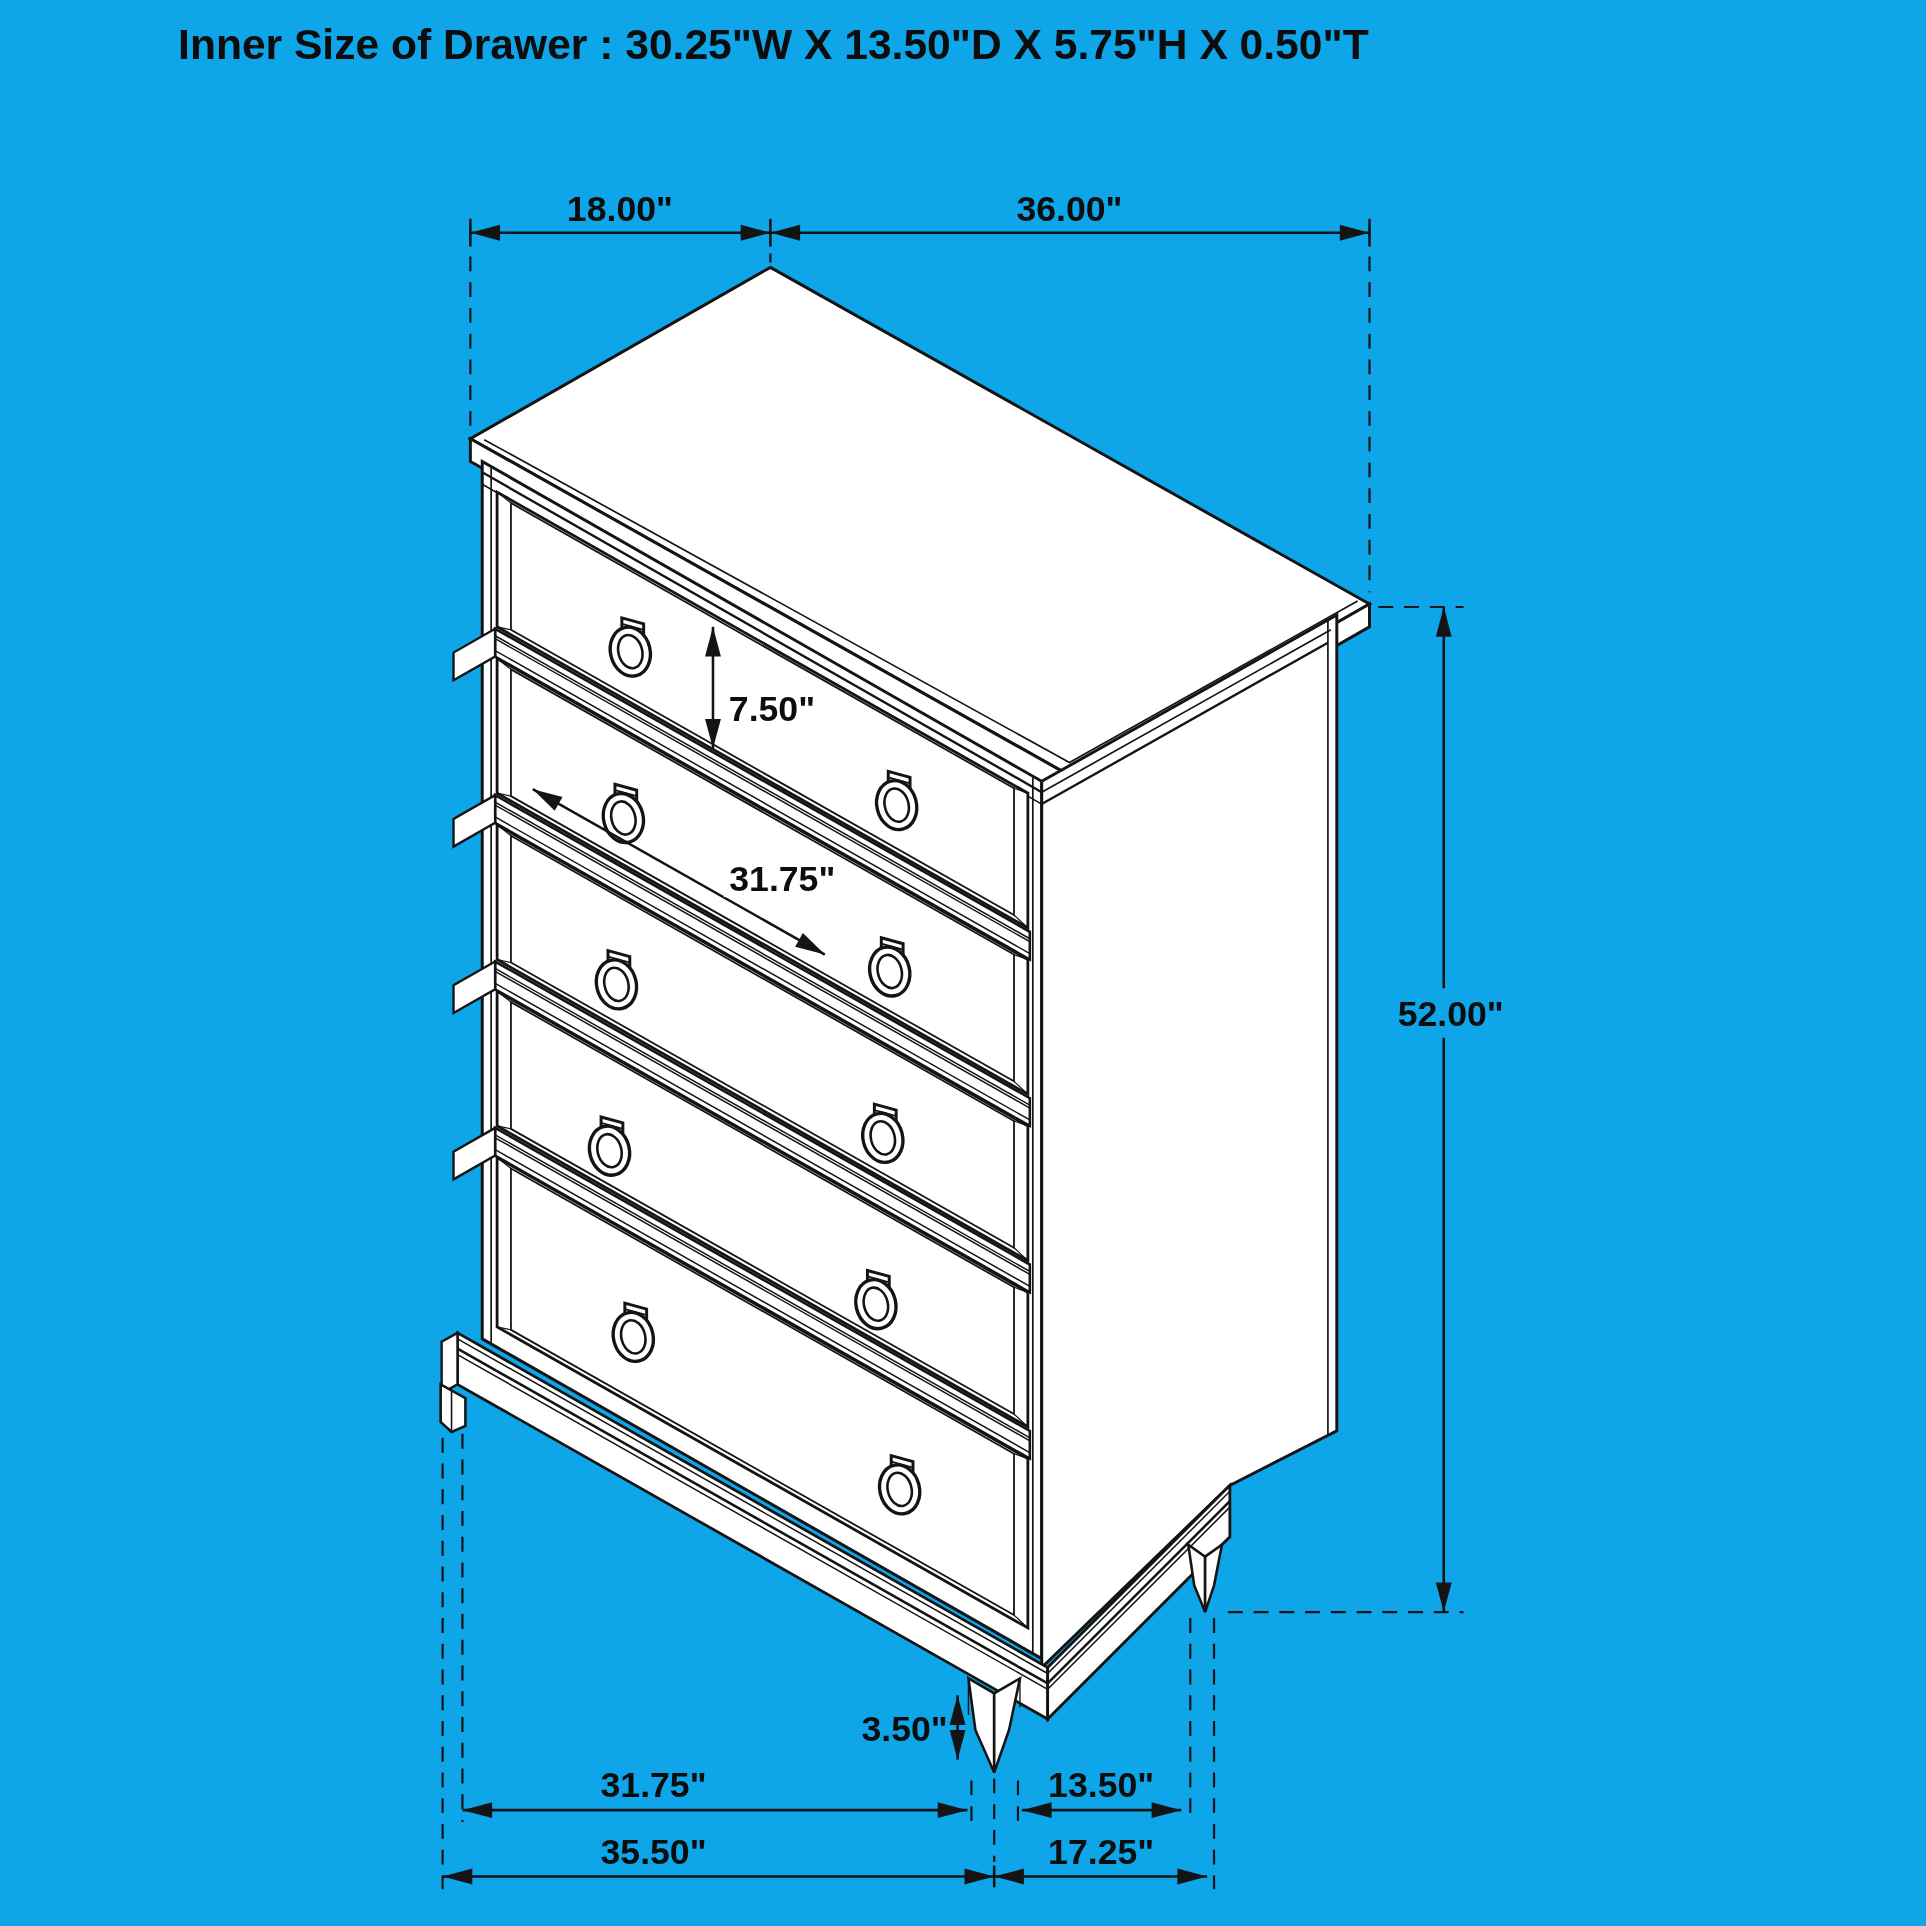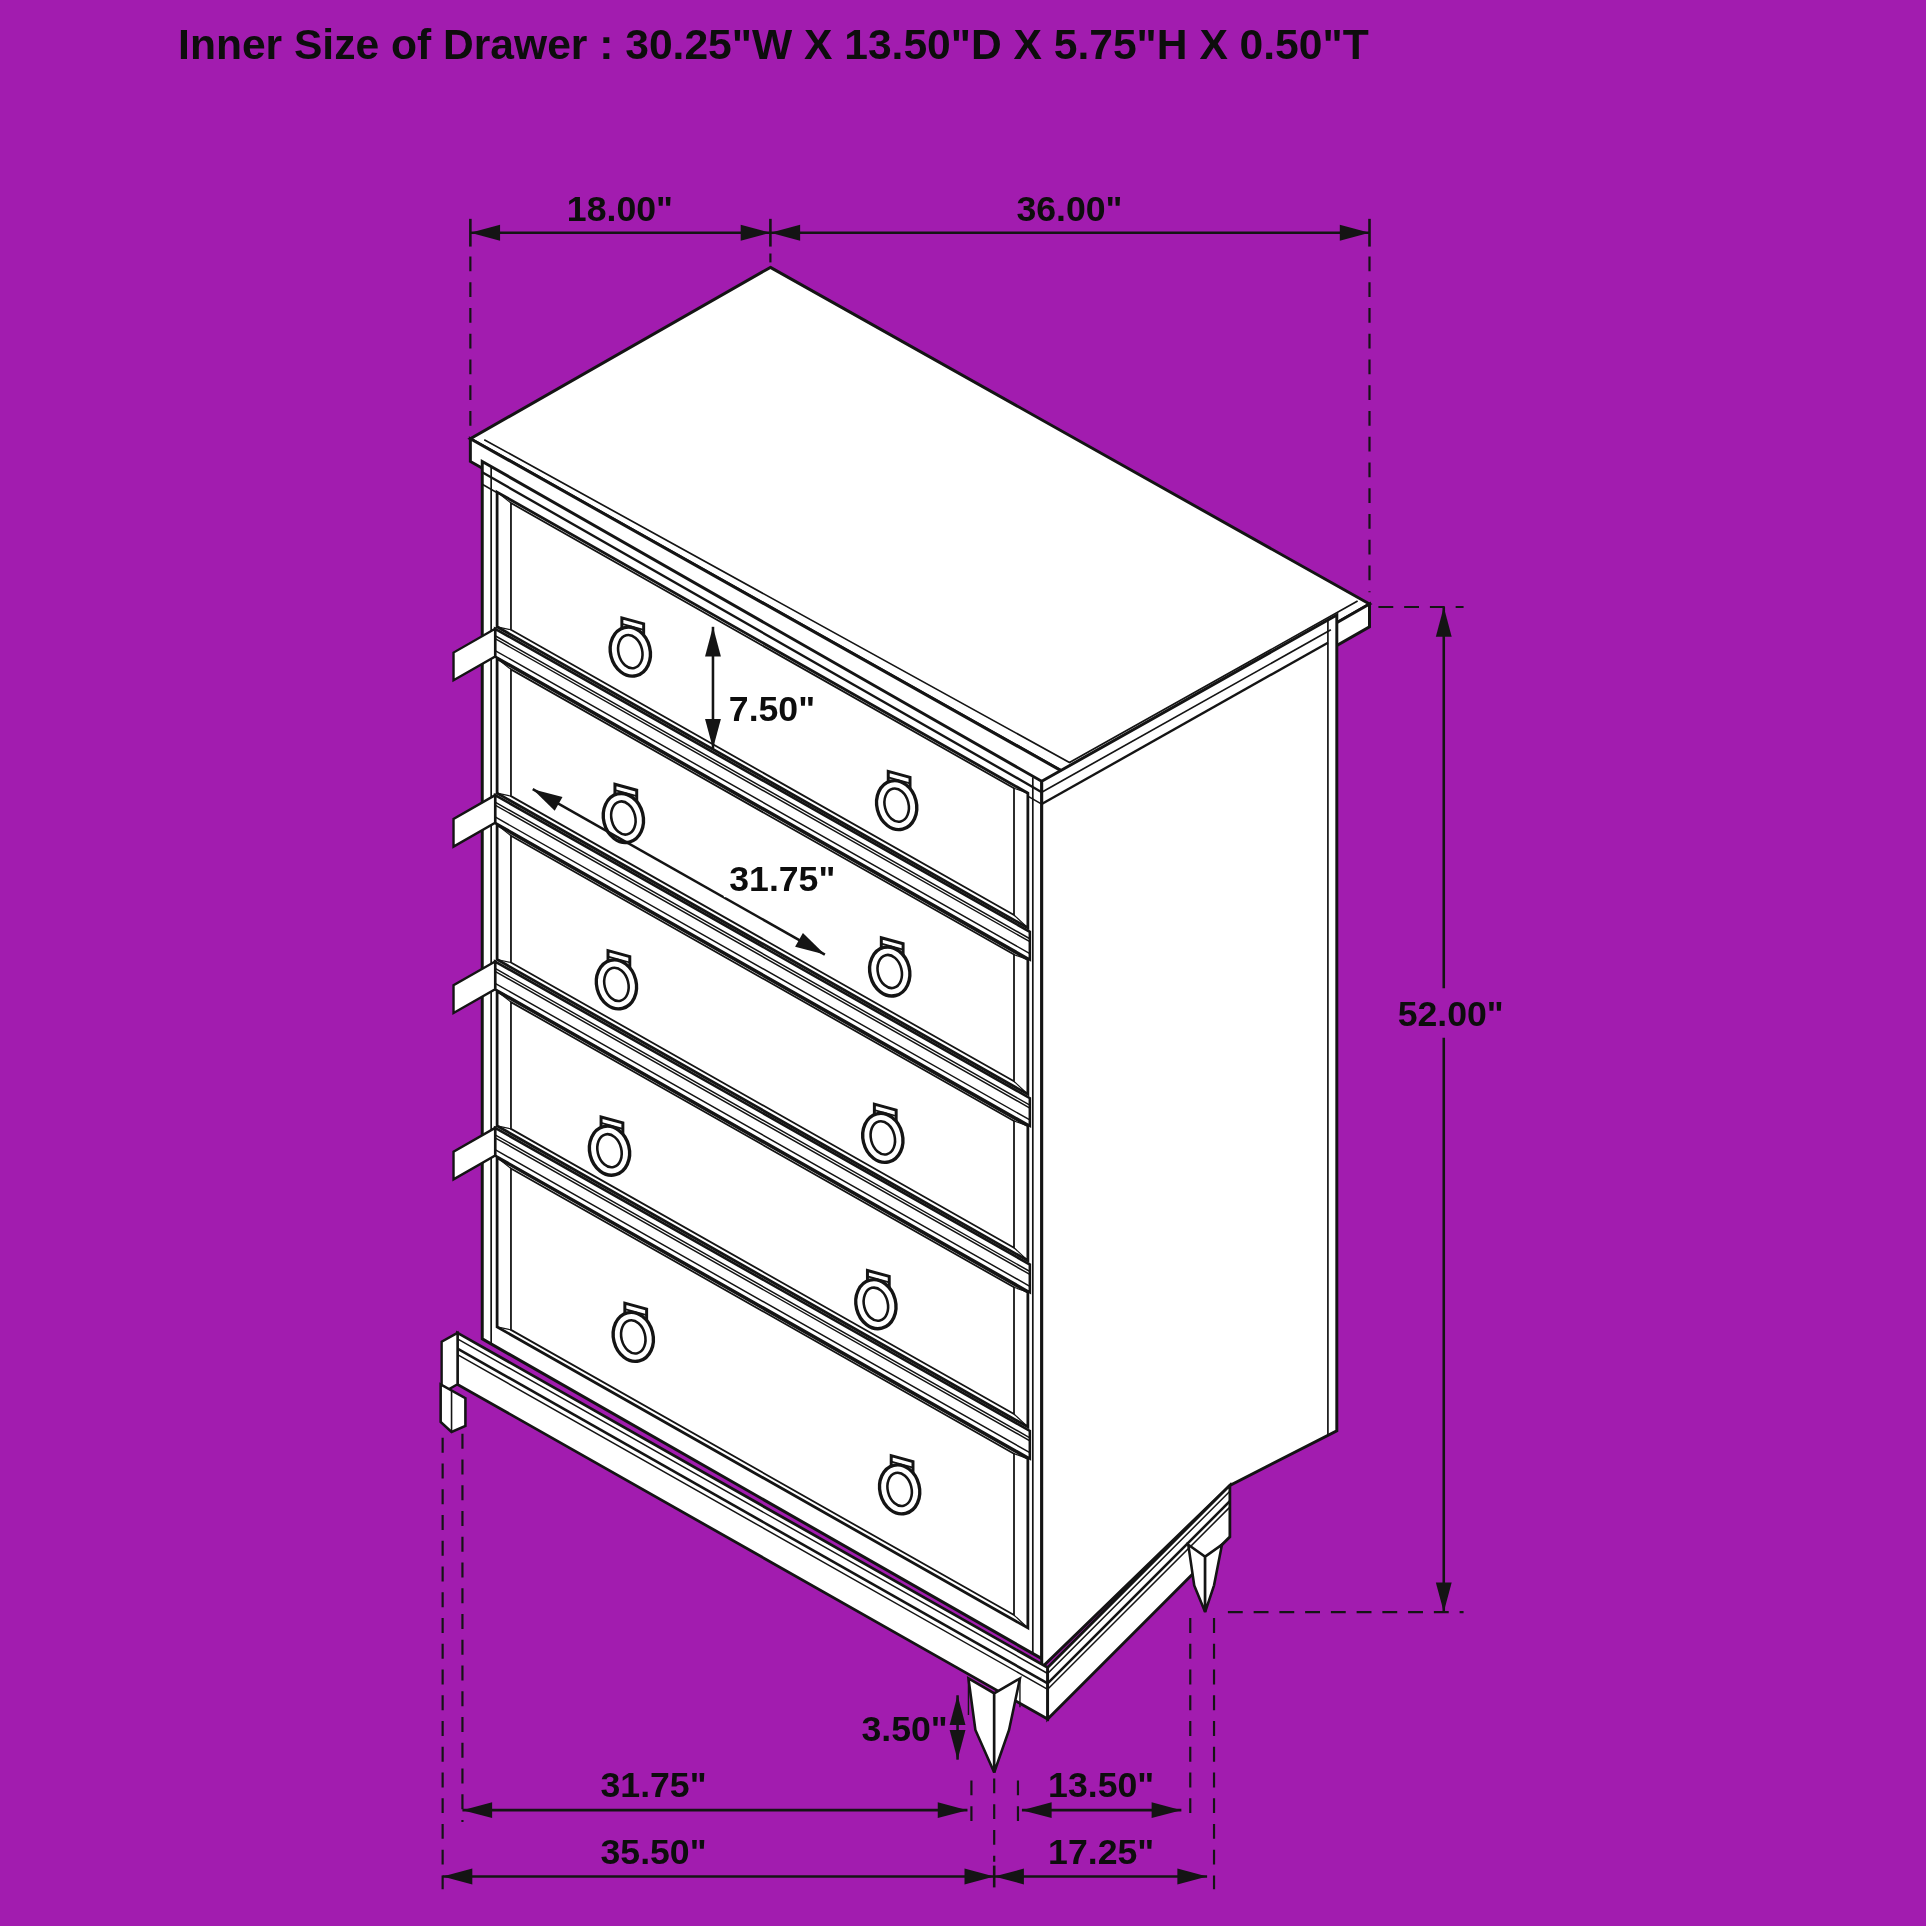--- a/index.html
+++ b/index.html
@@ -1,16 +1,16 @@
 <!DOCTYPE html>
 <html><head>
 <meta charset="utf-8">
 <style>
   html,body{margin:0;padding:0;background:#ffffff;}
-  .stage{position:relative;width:1927px;height:1927px;background:#a21caf;font-family:"Liberation Sans",sans-serif;}
+  .stage{position:relative;width:1927px;height:1927px;background:#0ea5e9;font-family:"Liberation Sans",sans-serif;}
   svg{display:block;}
   .dim-text{font-family:"Liberation Sans",sans-serif;font-weight:bold;font-size:36px;fill:#0d0d0d;}
   .title-text{font-family:"Liberation Sans",sans-serif;font-weight:bold;font-size:43px;fill:#0d0d0d;}
   .ln{stroke:#141414;fill:none;}
   .fillw{fill:#ffffff;stroke:#141414;}
   .dimln{stroke:#141414;stroke-width:2.6;fill:none;}
   .dash{stroke:#141414;stroke-width:2.2;fill:none;stroke-dasharray:15 11;}
   .arrow{fill:#141414;stroke:none;}
   .tick{stroke:#141414;stroke-width:2.6;}
 </style>

